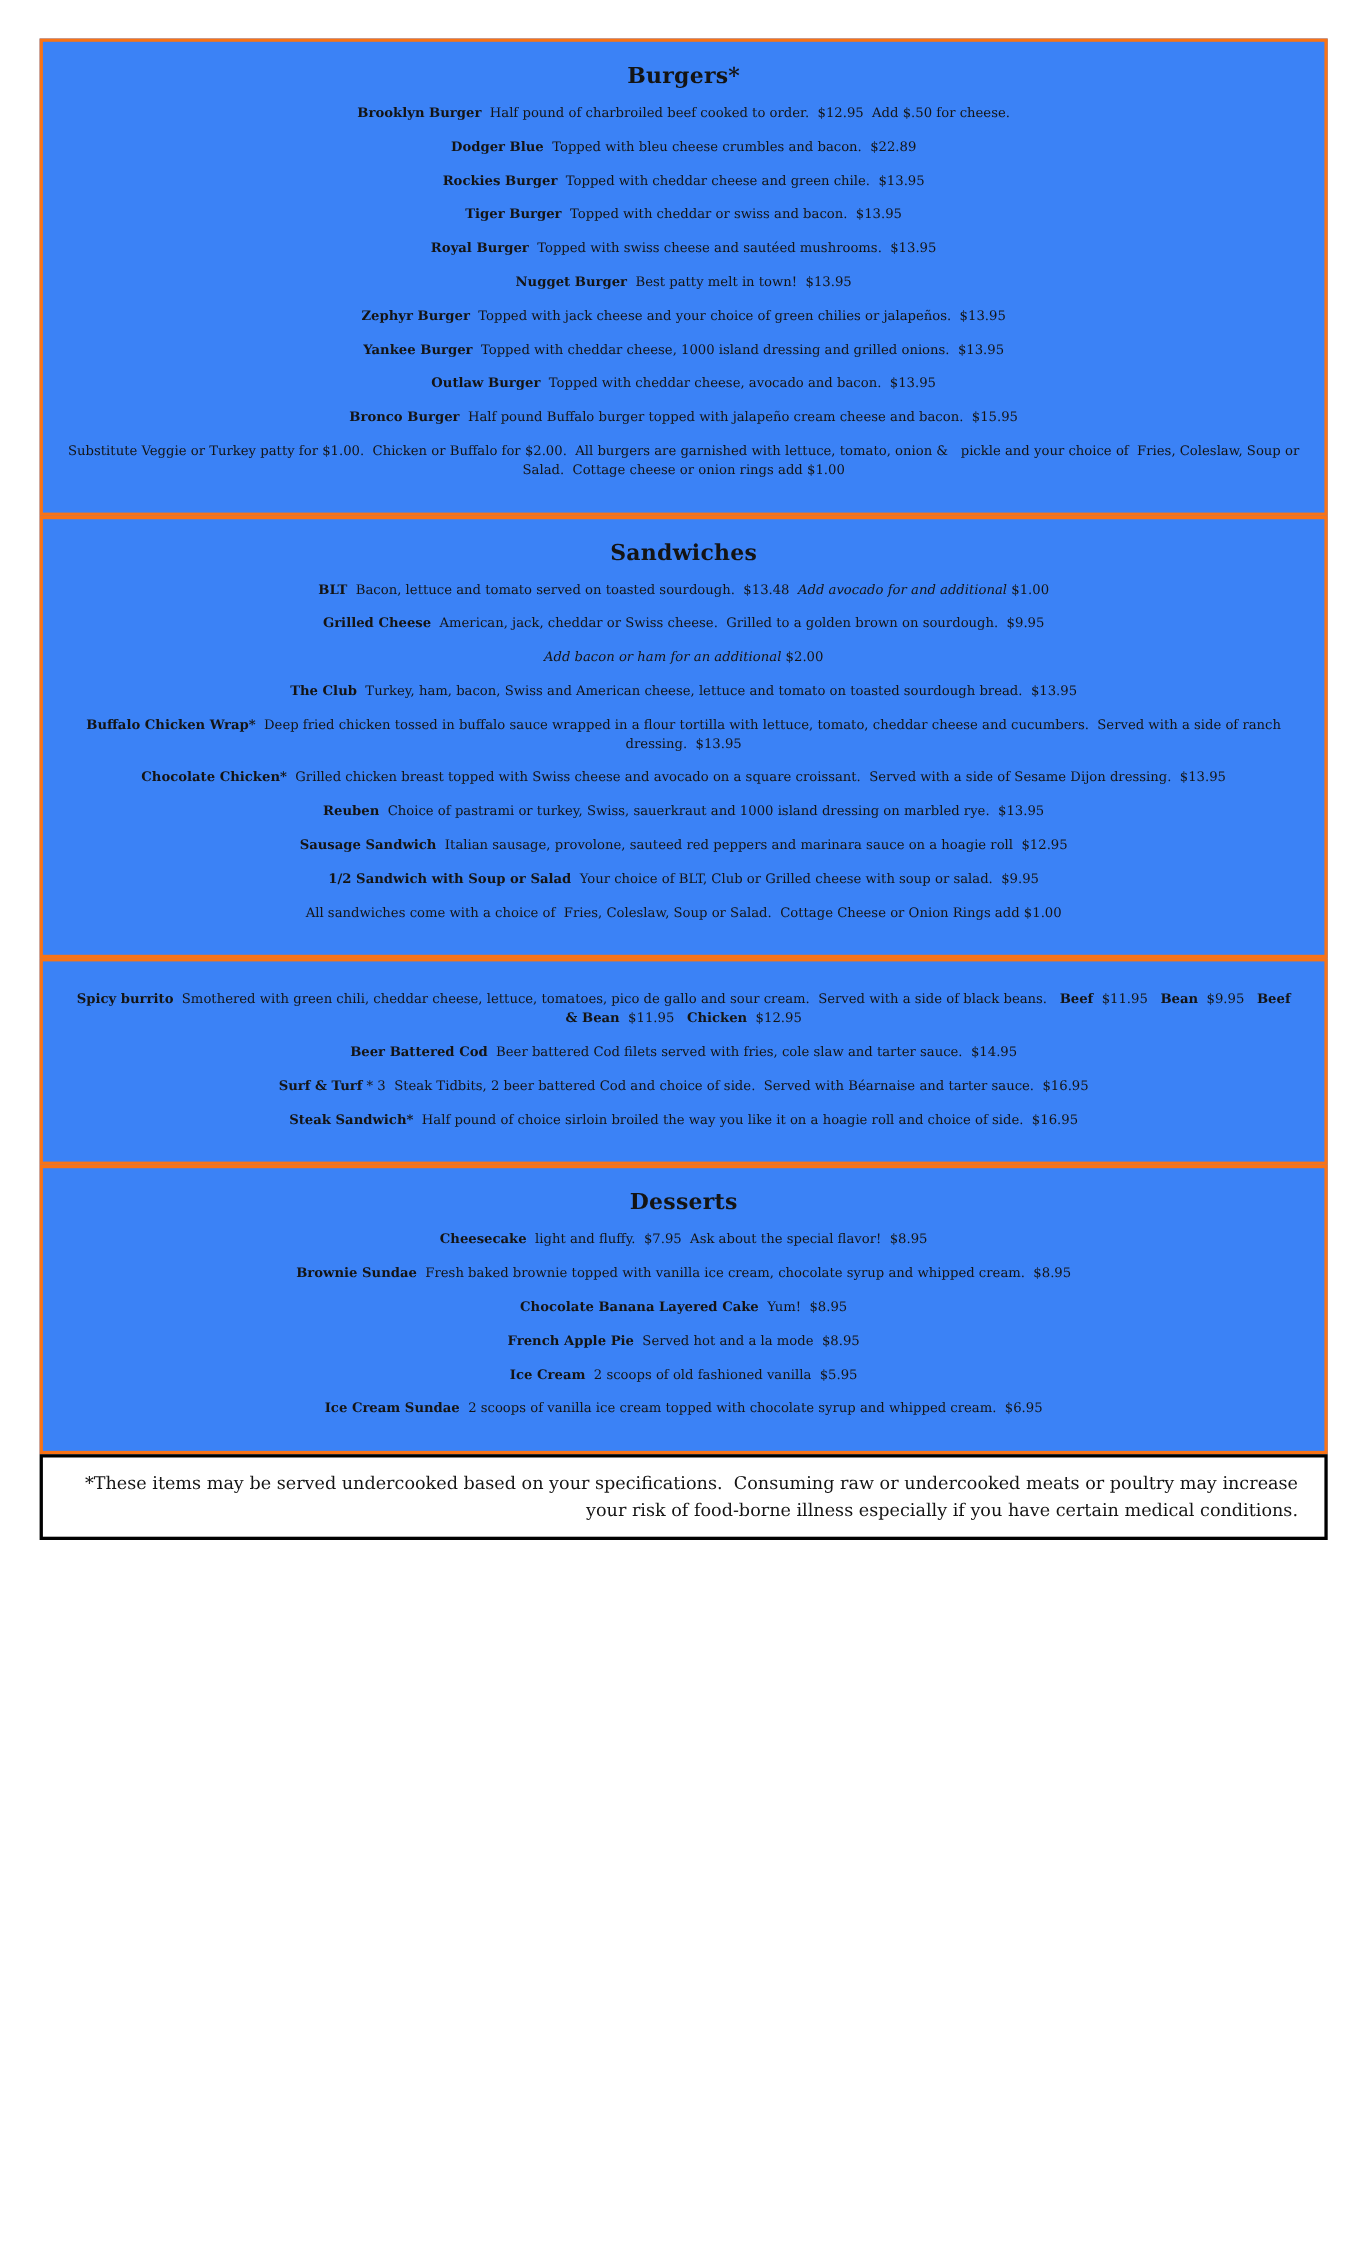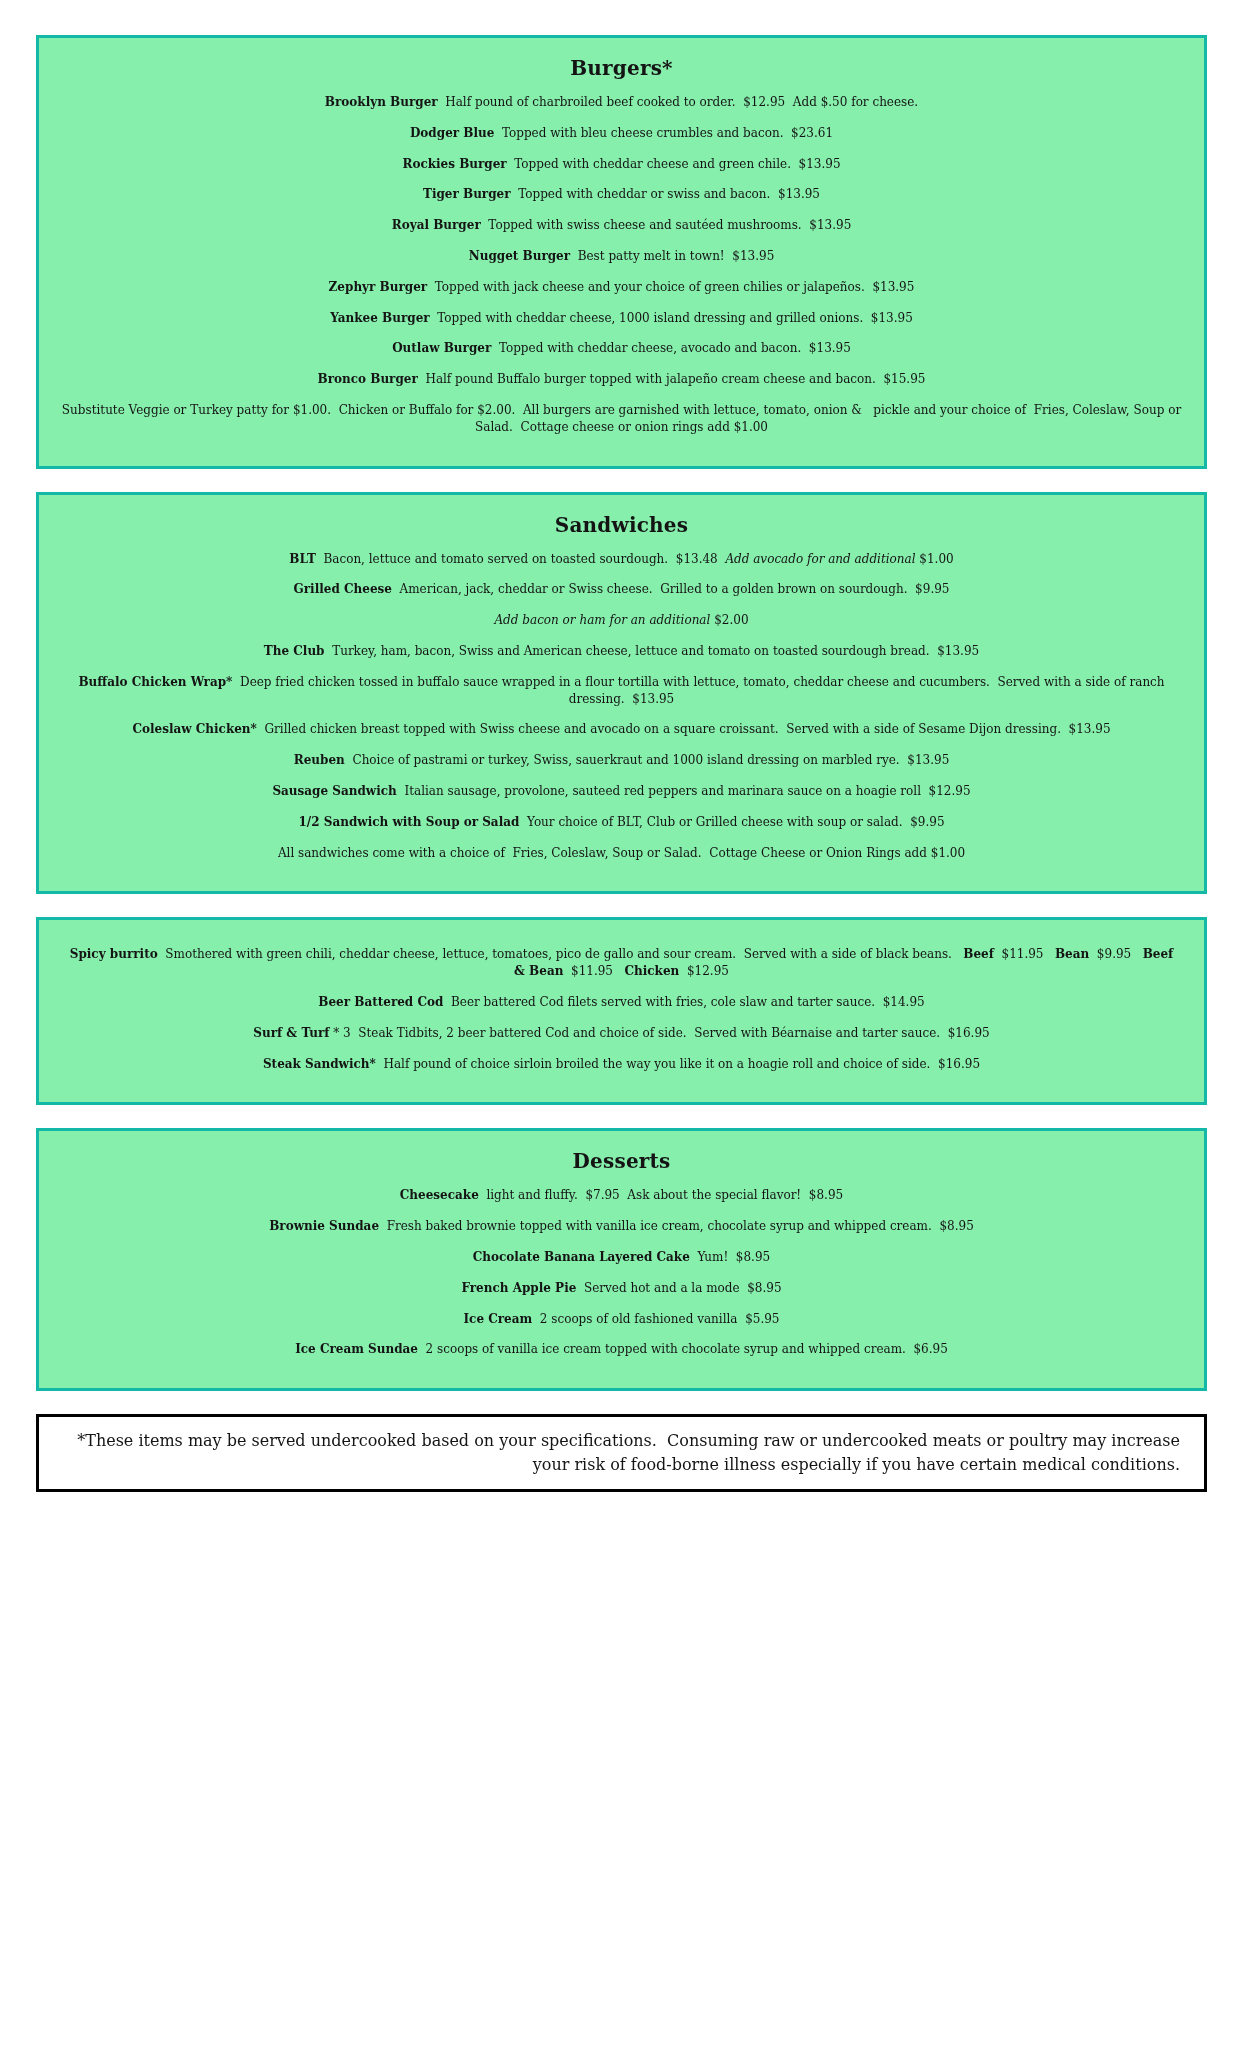--- a/index.html
+++ b/index.html
@@ -9,24 +9,23 @@
   }
   body {
     width: 1243px;
     min-height: 2048px;
     box-sizing: border-box;
     padding: 35px 36px 40px;
     font-family: "DejaVu Serif", "Liberation Serif", serif;
     color: #141414;
   }
   .menu-box {
-    border: 3px solid #14b8a6;
+    border: 3px solid #f97316;
     padding: 12px 18px 16px;
-    margin-bottom: 23px;
-    background: #86efac;
+    background: #3b82f6;
   }
   .section-title {
     text-align: center;
     font-size: 20px;
     font-weight: bold;
     margin: 6px 0 4px;
     letter-spacing: 0.2px;
   }
   .menu-item {
     text-align: center;
@@ -51,39 +50,39 @@
   }
 </style>
 </head>
 <body>
 
 <main>
   <div id="menu-sections">
       <section class="menu-box">
         <h2 class="section-title">Burgers*</h2>
         <p class="menu-item"><span class="seg-bold">Brooklyn Burger</span><span>  Half pound of charbroiled beef cooked to order.  $12.95  Add $.50 for cheese.</span></p>
-        <p class="menu-item"><span class="seg-bold">Dodger Blue</span><span>  Topped with bleu cheese crumbles and bacon.  $23.61</span></p>
+        <p class="menu-item"><span class="seg-bold">Dodger Blue</span><span>  Topped with bleu cheese crumbles and bacon.  $22.89</span></p>
         <p class="menu-item"><span class="seg-bold">Rockies Burger</span><span>  Topped with cheddar cheese and green chile.  $13.95</span></p>
         <p class="menu-item"><span class="seg-bold">Tiger Burger</span><span>  Topped with cheddar or swiss and bacon.  $13.95</span></p>
         <p class="menu-item"><span class="seg-bold">Royal Burger</span><span>  Topped with swiss cheese and sautéed mushrooms.  $13.95</span></p>
         <p class="menu-item"><span class="seg-bold">Nugget Burger</span><span>  Best patty melt in town!  $13.95</span></p>
         <p class="menu-item"><span class="seg-bold">Zephyr Burger</span><span>  Topped with jack cheese and your choice of green chilies or jalapeños.  $13.95</span></p>
         <p class="menu-item"><span class="seg-bold">Yankee Burger</span><span>  Topped with cheddar cheese, 1000 island dressing and grilled onions.  $13.95</span></p>
         <p class="menu-item"><span class="seg-bold">Outlaw Burger</span><span>  Topped with cheddar cheese, avocado and bacon.  $13.95</span></p>
         <p class="menu-item"><span class="seg-bold">Bronco Burger</span><span>  Half pound Buffalo burger topped with jalapeño cream cheese and bacon.  $15.95</span></p>
         <p class="menu-item footer-note"><span>Substitute Veggie or Turkey patty for $1.00.  Chicken or Buffalo for $2.00.  All burgers are garnished with lettuce, tomato, onion &amp;   pickle and your choice of  Fries, Coleslaw, Soup or Salad.  Cottage cheese or onion rings add $1.00</span></p>
       </section>
       <section class="menu-box">
         <h2 class="section-title">Sandwiches</h2>
         <p class="menu-item"><span class="seg-bold">BLT</span><span>  Bacon, lettuce and tomato served on toasted sourdough.  $13.48  </span><span class="seg-italic">Add avocado for and additional</span><span> $1.00</span></p>
         <p class="menu-item"><span class="seg-bold">Grilled Cheese</span><span>  American, jack, cheddar or Swiss cheese.  Grilled to a golden brown on sourdough.  $9.95</span></p>
         <p class="menu-item"><span class="seg-italic">Add bacon or ham for an additional</span><span> $2.00</span></p>
         <p class="menu-item"><span class="seg-bold">The Club</span><span>  Turkey, ham, bacon, Swiss and American cheese, lettuce and tomato on toasted sourdough bread.  $13.95</span></p>
         <p class="menu-item"><span class="seg-bold">Buffalo Chicken Wrap*</span><span>  Deep fried chicken tossed in buffalo sauce wrapped in a flour tortilla with lettuce, tomato, cheddar cheese and cucumbers.  Served with a side of ranch dressing.  $13.95</span></p>
-        <p class="menu-item"><span class="seg-bold">Coleslaw Chicken*</span><span>  Grilled chicken breast topped with Swiss cheese and avocado on a square croissant.  Served with a side of Sesame Dijon dressing.  $13.95</span></p>
+        <p class="menu-item"><span class="seg-bold">Chocolate Chicken*</span><span>  Grilled chicken breast topped with Swiss cheese and avocado on a square croissant.  Served with a side of Sesame Dijon dressing.  $13.95</span></p>
         <p class="menu-item"><span class="seg-bold">Reuben</span><span>  Choice of pastrami or turkey, Swiss, sauerkraut and 1000 island dressing on marbled rye.  $13.95</span></p>
         <p class="menu-item"><span class="seg-bold">Sausage Sandwich</span><span>  Italian sausage, provolone, sauteed red peppers and marinara sauce on a hoagie roll  $12.95</span></p>
         <p class="menu-item"><span class="seg-bold">1/2 Sandwich with Soup or Salad</span><span>  Your choice of BLT, Club or Grilled cheese with soup or salad.  $9.95</span></p>
         <p class="menu-item footer-note"><span>All sandwiches come with a choice of  Fries, Coleslaw, Soup or Salad.  Cottage Cheese or Onion Rings add $1.00</span></p>
       </section>
       <section class="menu-box">
         <p class="menu-item"><span class="seg-bold">Spicy burrito</span><span>  Smothered with green chili, cheddar cheese, lettuce, tomatoes, pico de gallo and sour cream.  Served with a side of black beans.   </span><span class="seg-bold">Beef</span><span>  $11.95   </span><span class="seg-bold">Bean</span><span>  $9.95   </span><span class="seg-bold">Beef &amp; Bean</span><span>  $11.95   </span><span class="seg-bold">Chicken</span><span>  $12.95</span></p>
         <p class="menu-item"><span class="seg-bold">Beer Battered Cod</span><span>  Beer battered Cod filets served with fries, cole slaw and tarter sauce.  $14.95</span></p>
         <p class="menu-item"><span class="seg-bold">Surf &amp; Turf</span><span> * 3  Steak Tidbits, 2 beer battered Cod and choice of side.  Served with Béarnaise and tarter sauce.  $16.95</span></p>
         <p class="menu-item"><span class="seg-bold">Steak Sandwich*</span><span>  Half pound of choice sirloin broiled the way you like it on a hoagie roll and choice of side.  $16.95</span></p>

